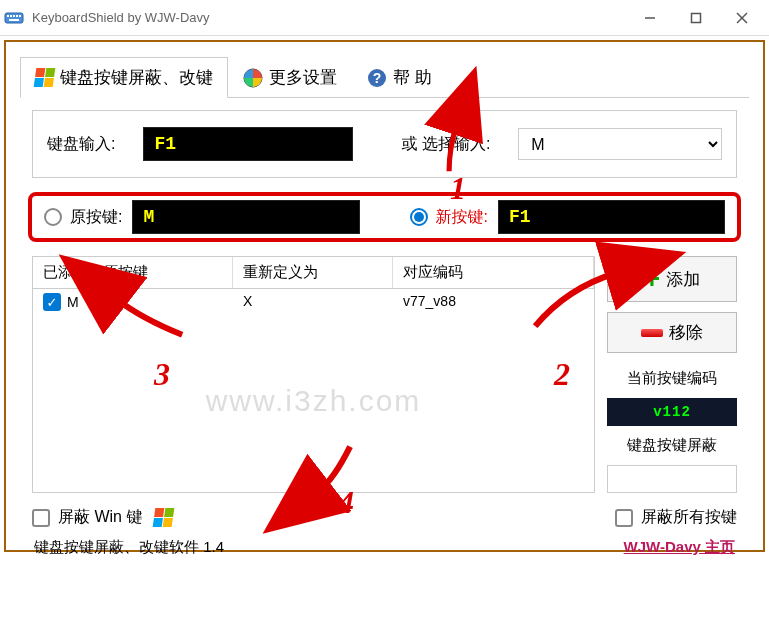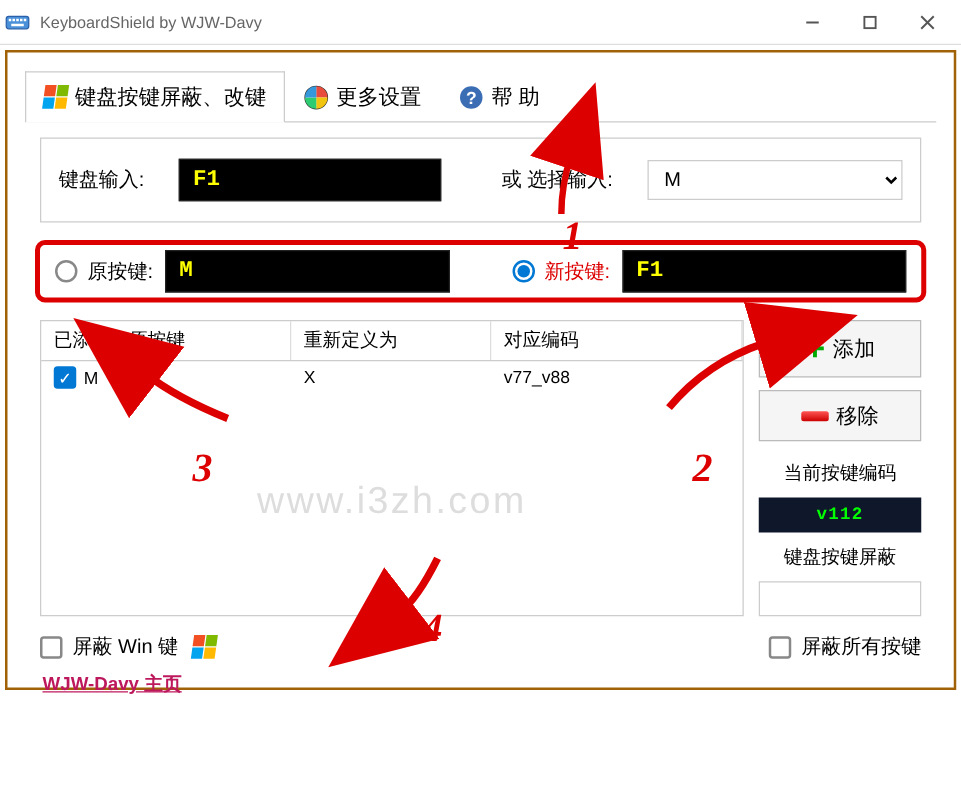--- a/index.html
+++ b/index.html
@@ -217,20 +217,21 @@
           <span></span>
         </span>
     </div>
     <div class="chk-row">
       <span class="chk empty"></span>
       <span>屏蔽所有按键</span>
     </div>
   </div>
 
   <div class="footer">
+    <span>键盘按键屏蔽、改键软件 1.4</span>
     <span class="link">WJW-Davy 主页</span>
   </div>
 
   <svg class="anno" style="left:0;top:0;width:100%;height:100%" viewBox="0 0 740 590">
     <defs>
       <marker id="ah" markerWidth="14" markerHeight="14" refX="2" refY="6" orient="auto">
         <path d="M0,0 L0,12 L14,6 Z" fill="#d00"></path>
       </marker>
     </defs>
 

